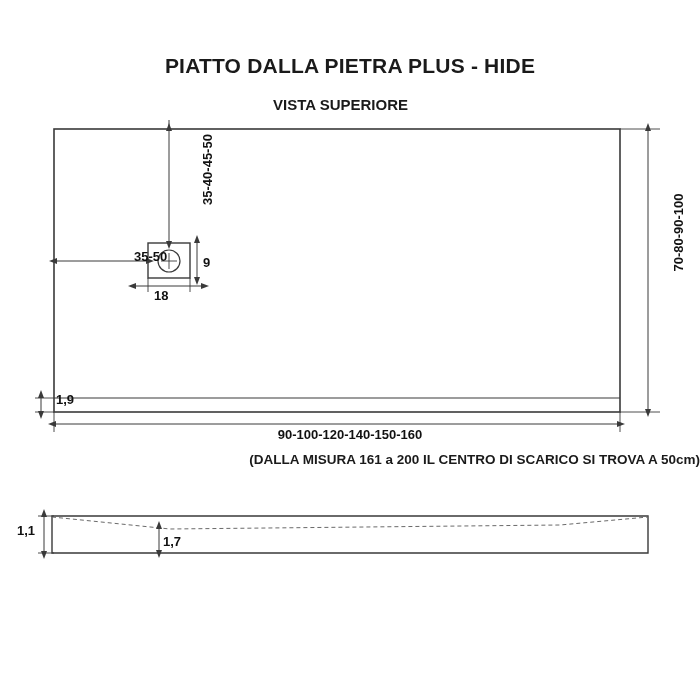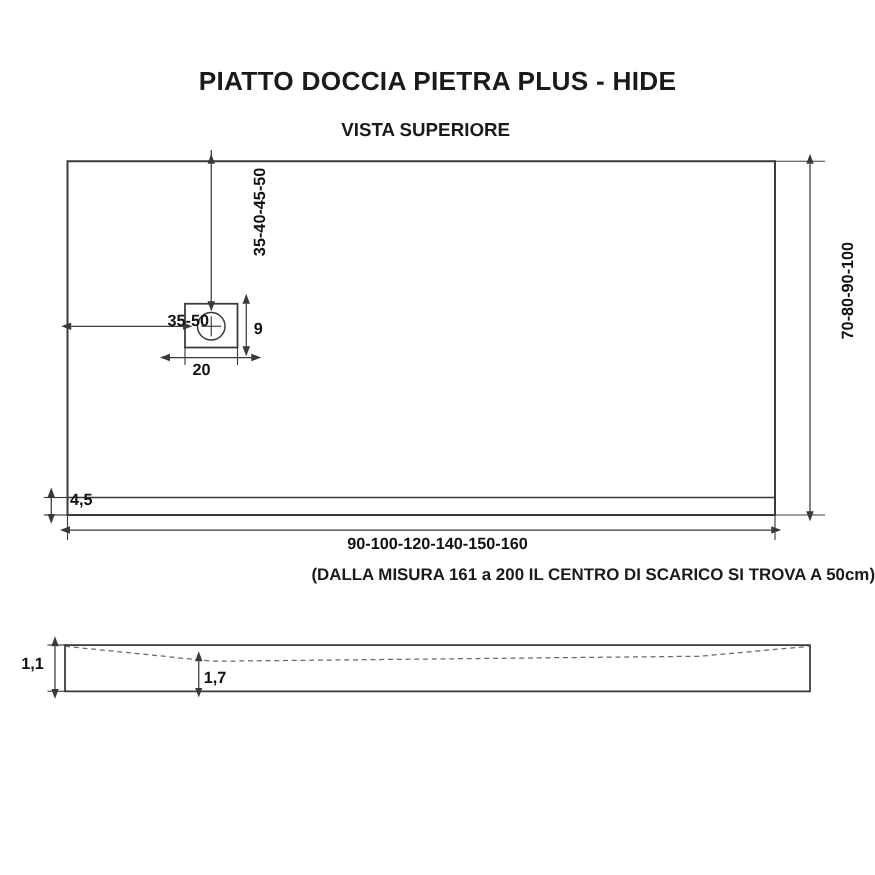--- a/index.html
+++ b/index.html
@@ -78,21 +78,21 @@
   .lbl-right   { left: 639px; top: 225px; }
   .lbl-drain   { left: 172px; top: 162px; }
   .lbl-25      { left: 17px;  top: 523px; }
   .lbl-12      { left: 163px; top: 534px; }
 </style>
 </head>
 <body>
 
 <div id="sheet">
 
-  <div class="title">PIATTO DOCCIA PIETRA PLUS - HIDE</div>
+  <div class="title">PIATTO DALLA PIETRA PLUS - HIDE</div>
   <div class="subtitle-top">VISTA SUPERIORE</div>
 
   <svg width="700" height="700" viewBox="0 0 700 700" style="position:absolute;left:0;top:0;">
     <defs>
       <marker id="arrowStart" markerWidth="9" markerHeight="9" refX="8" refY="3" orient="auto" markerUnits="strokeWidth">
         <path d="M8,0 L0,3 L8,6 z" fill="#3a3a3a"></path>
       </marker>
       <marker id="arrowEnd" markerWidth="9" markerHeight="9" refX="1" refY="3" orient="auto" markerUnits="strokeWidth">
         <path d="M0,0 L8,3 L0,6 z" fill="#3a3a3a"></path>
       </marker>
@@ -160,24 +160,24 @@
       <line x1="38" y1="516" x2="54" y2="516" stroke="#3a3a3a" stroke-width="0.9"></line>
       <line x1="38" y1="553" x2="54" y2="553" stroke="#3a3a3a" stroke-width="0.9"></line>
     </g>
 
     <g>
       <line x1="159" y1="529" x2="159" y2="551" stroke="#3a3a3a" stroke-width="1" marker-start="url(#arrowStart)" marker-end="url(#arrowEnd)"></line>
     </g>
   </svg>
 
   <div class="lbl lbl-35-50">35-50</div>
-  <div class="lbl lbl-19">20</div>
+  <div class="lbl lbl-19">18</div>
   <div class="lbl lbl-9">9</div>
   <div class="lbl vert lbl-drain">35-40-45-50</div>
-  <div class="lbl lbl-45">4,5</div>
+  <div class="lbl lbl-45">1,9</div>
   <div class="lbl lbl-bottom">90-100-120-140-150-160</div>
   <div class="lbl vert lbl-right">70-80-90-100</div>
   <div class="lbl lbl-25">1,1</div>
   <div class="lbl lbl-12">1,7</div>
 
   <div class="note">(DALLA MISURA 161 a 200 IL CENTRO DI SCARICO SI TROVA A 50cm)</div>
 
 </div>
 
 </body></html>

